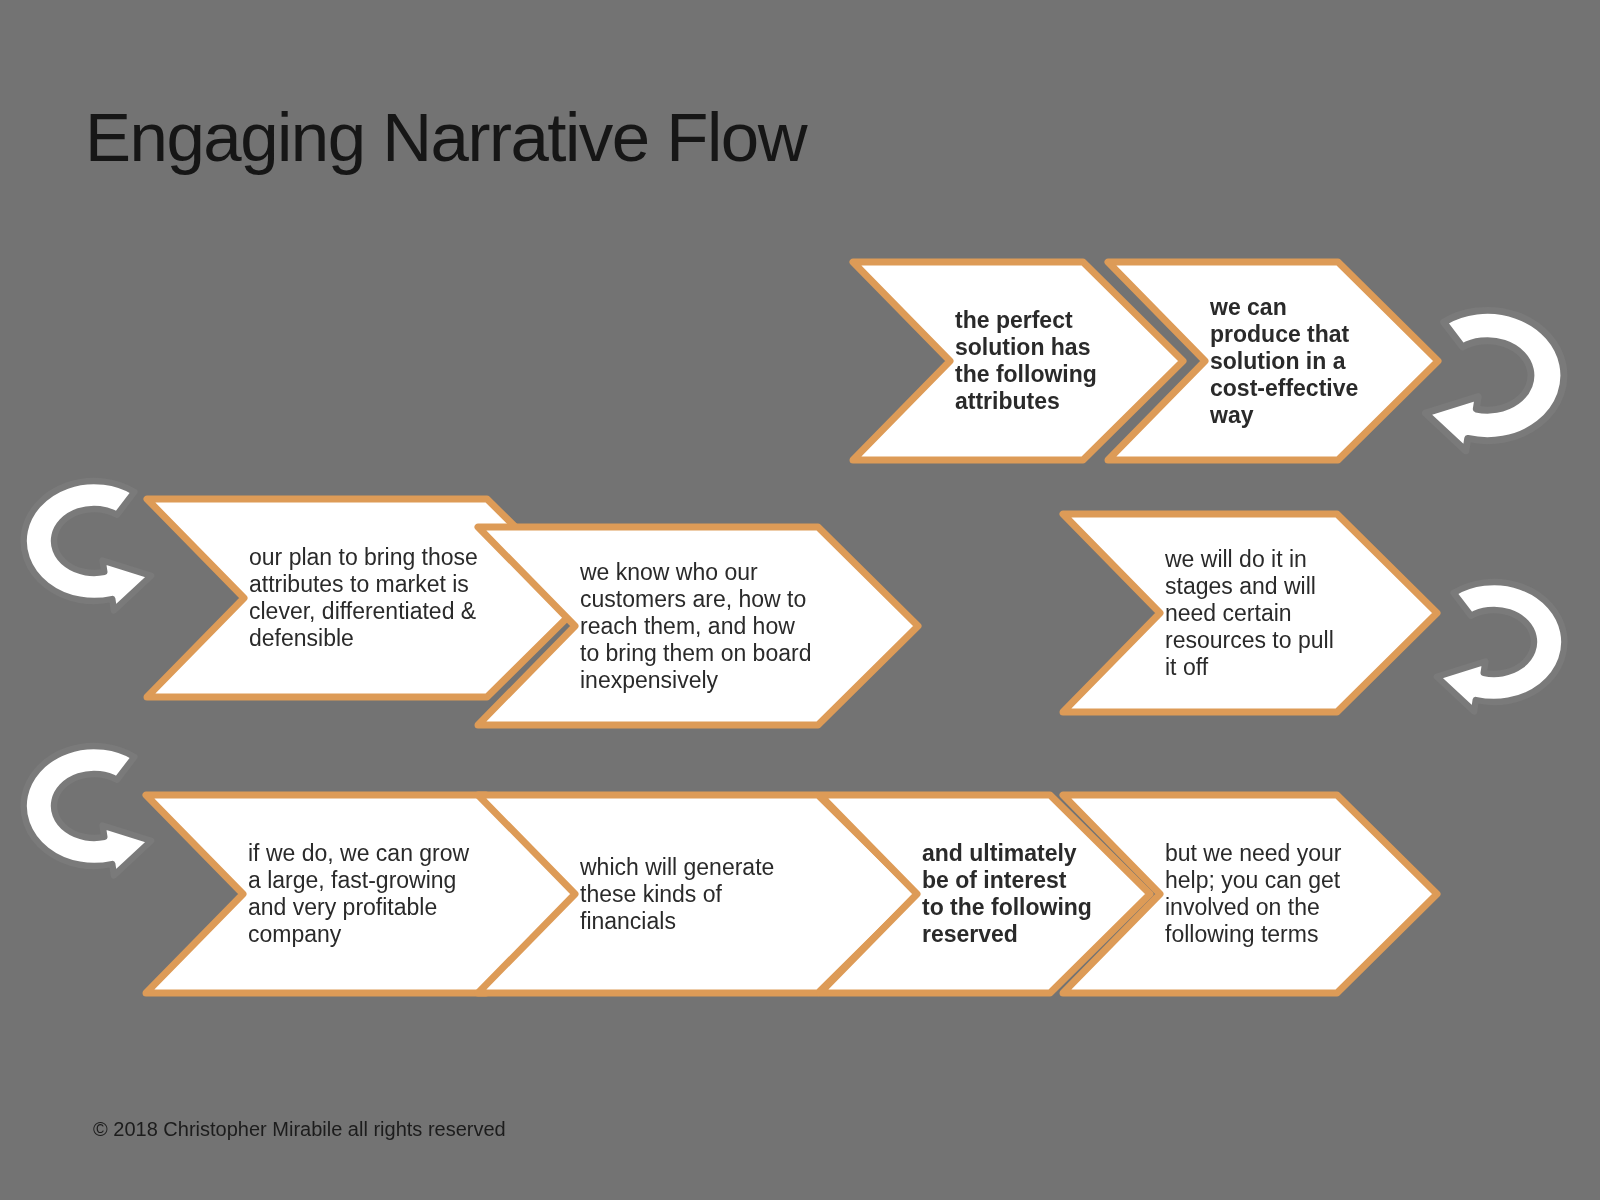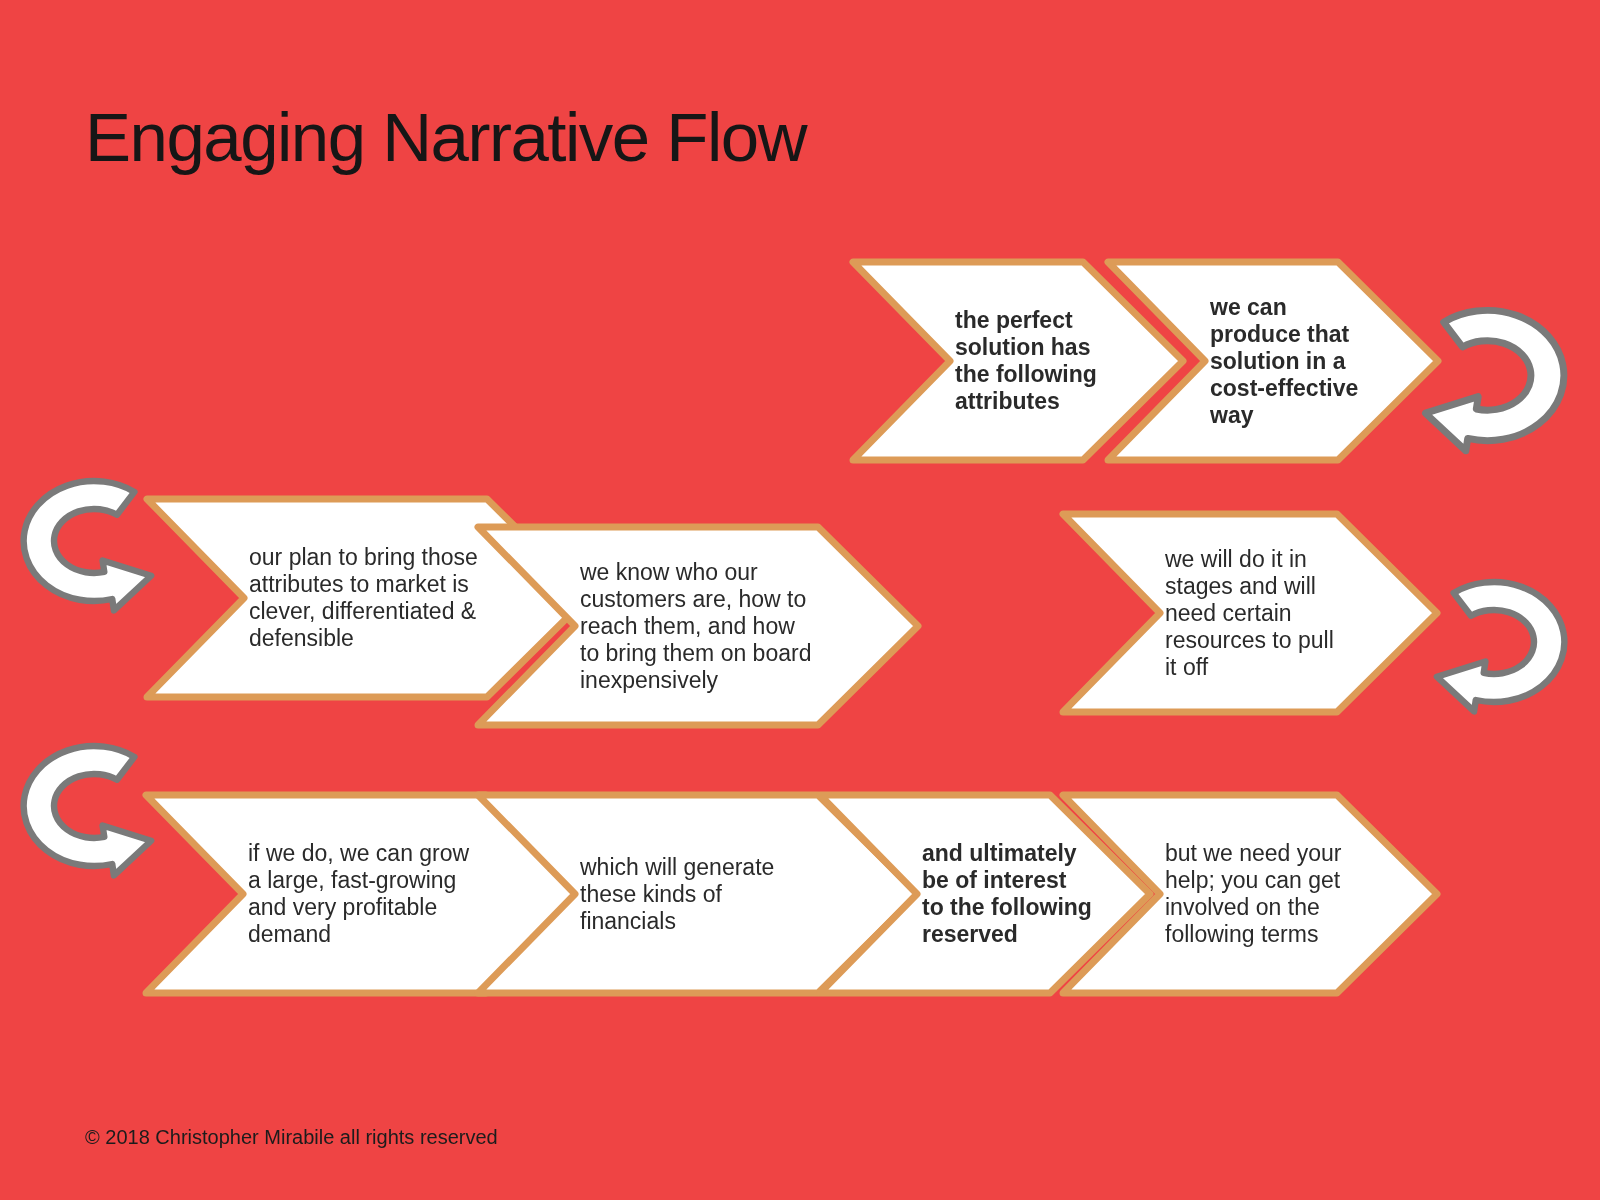--- a/index.html
+++ b/index.html
@@ -1,37 +1,36 @@
 <!DOCTYPE html>
 <html><head>
 <meta charset="utf-8">
 <style>
   html,body{margin:0;padding:0;background:#ffffff;}
   .slide{
     position:relative;
     width:1600px;height:1200px;
-    background:#ef4444;
+    background:#737373;
     overflow:hidden;
     font-family:"Liberation Sans", sans-serif;
   }
   .title{
     position:absolute;
     left:85px;top:98px;
     font-size:69px;
     font-weight:400;
     letter-spacing:-1.5px;
     color:#161616;
     white-space:nowrap;
   }
   .footer{
     position:absolute;
-    left:85px;top:1118px;
+    left:93px;top:1118px;
     font-size:20px;
     color:#1c1c1c;
-    margin-top:8px;
   }
   .chev{position:absolute;height:198px;}
   .chev svg{position:absolute;left:-4px;top:-4px;display:block;}
   .chev polygon{
     fill:#ffffff;
     stroke:#dd9b57;
     stroke-width:7;
     stroke-linejoin:round;
   }
   .chev-text{
@@ -118,21 +117,21 @@
   <div class="loop loop-left" style="left:18px;top:742px">
     <svg width="152" height="140" viewBox="15 25 190 175">
       <path d="M59.5 43.6 A88 75 0 1 1 87.2 177.5 L85.1 191.8 L38.6 148.4 L99.3 129.4 L97.1 143.6 A50 40 0 1 0 81.3 72.2 Z"></path>
     </svg>
   </div>
 
   <div class="chev wide" style="left:146px;top:795px">
     <svg width="448" height="206" viewBox="0 0 448 206">
       <polygon points="4,4 344,4 444,103 344,202 4,202 101,103"></polygon>
     </svg>
-    <div class="chev-text">if we do, we can grow a large, fast-growing and very profitable demand</div>
+    <div class="chev-text">if we do, we can grow a large, fast-growing and very profitable company</div>
   </div>
   <div class="chev wide" style="left:478px;top:795px">
     <svg width="448" height="206" viewBox="0 0 448 206">
       <polygon points="4,4 344,4 444,103 344,202 4,202 101,103"></polygon>
     </svg>
     <div class="chev-text">which will generate these kinds of financials</div>
   </div>
   <div class="chev narrow" style="left:820px;top:795px">
     <svg width="338" height="206" viewBox="0 0 338 206">
       <polygon points="4,4 234,4 334,103 234,202 4,202 101,103"></polygon>

